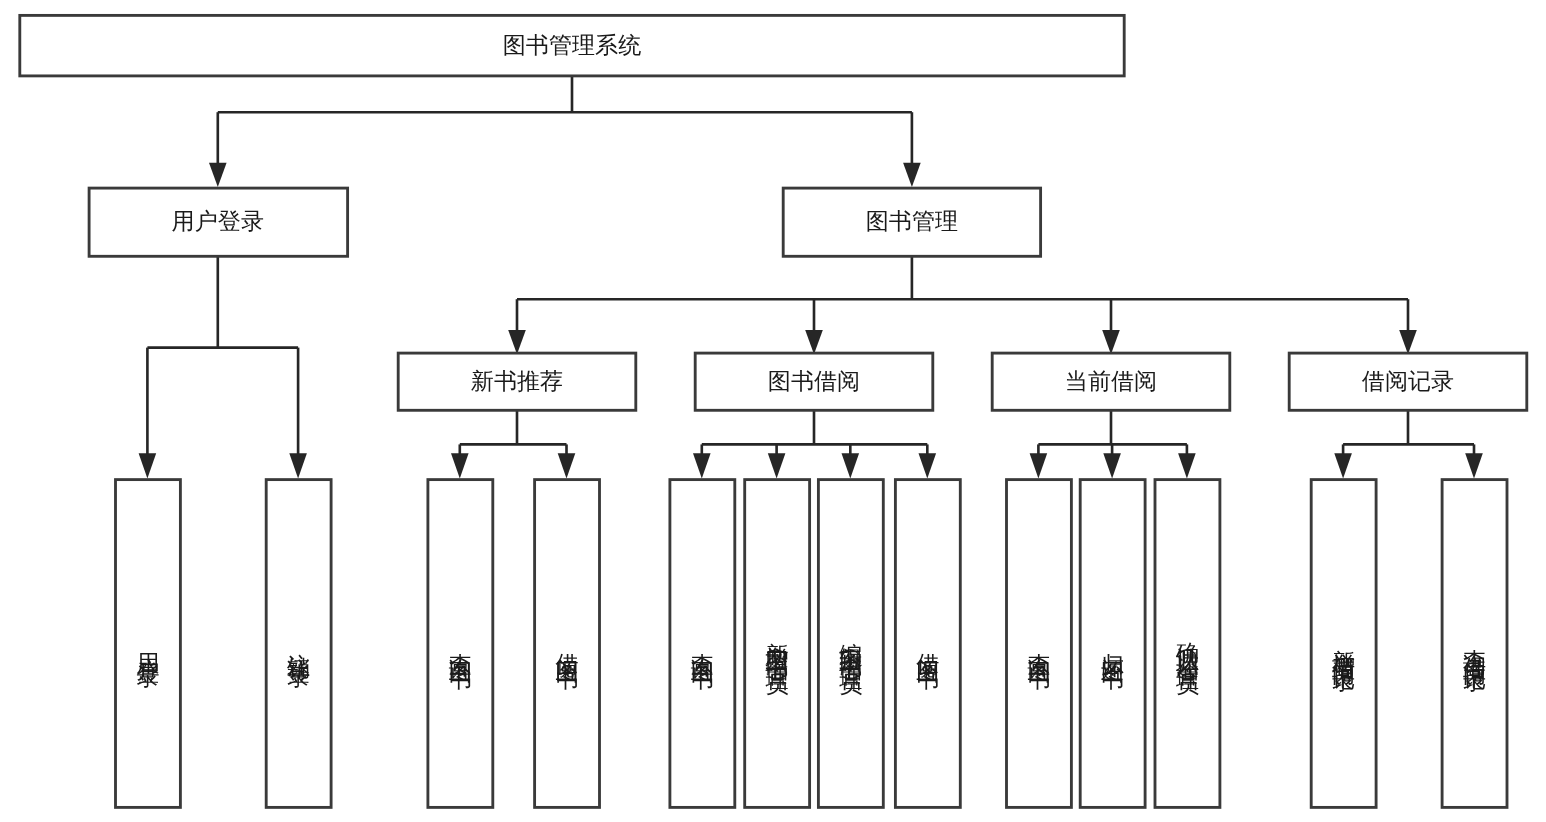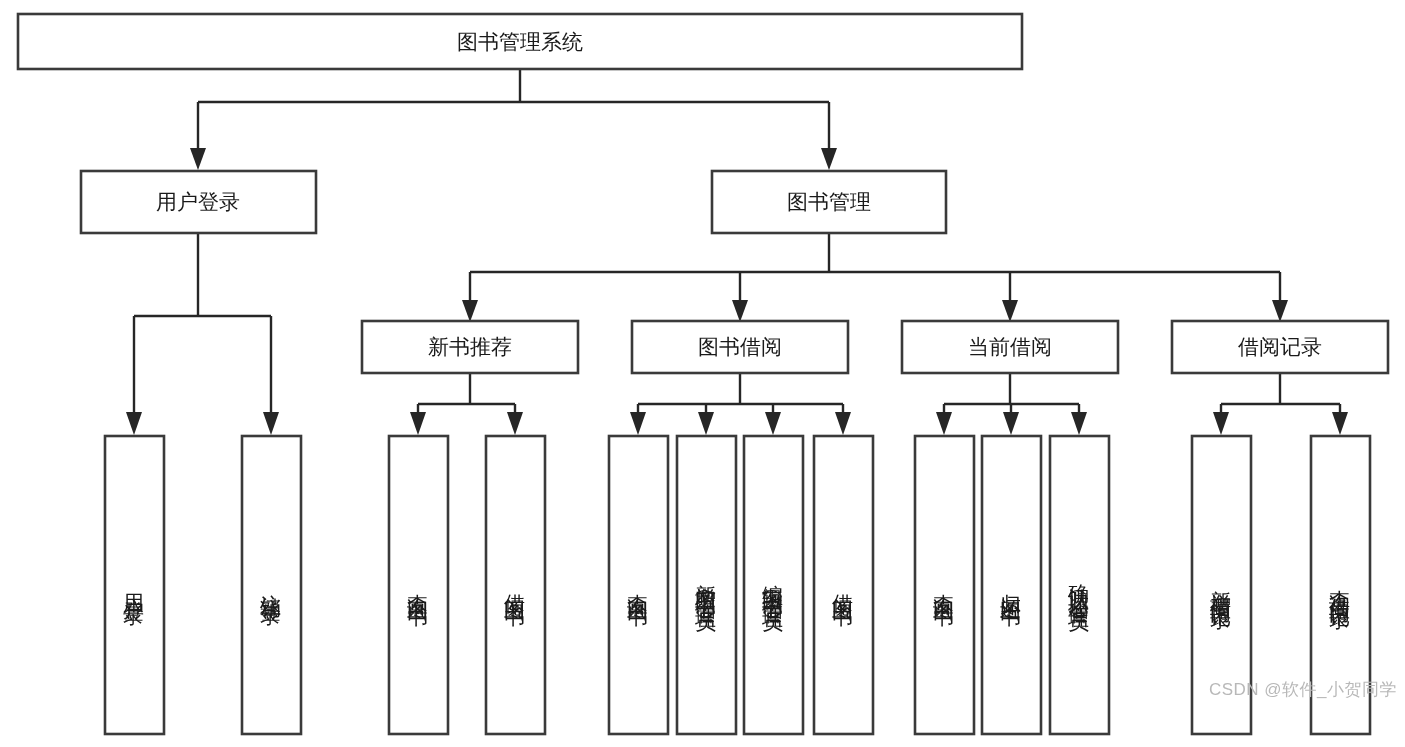--- a/index.html
+++ b/index.html
@@ -222,15 +222,14 @@
       <rect class="node-box" x="1192" y="436" width="59" height="298"></rect>
       <text class="node-label-v" x="1221" y="585">新增借阅记录</text>
     </g>
     <g>
       <rect class="node-box" x="1311" y="436" width="59" height="298"></rect>
       <text class="node-label-v" x="1340" y="585">查询借阅记录</text>
     </g>
 
   </svg>
 
-  <div class="watermark">CSDN @软件_小贺同学</div>
 
 </div>
 
 </body></html>

